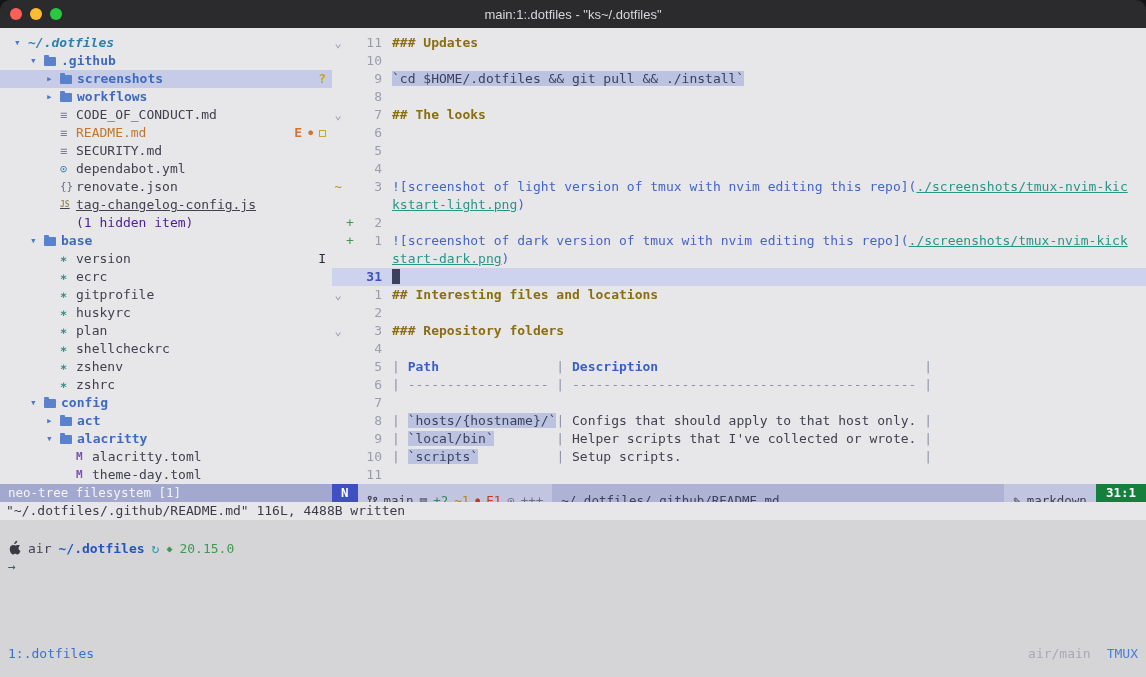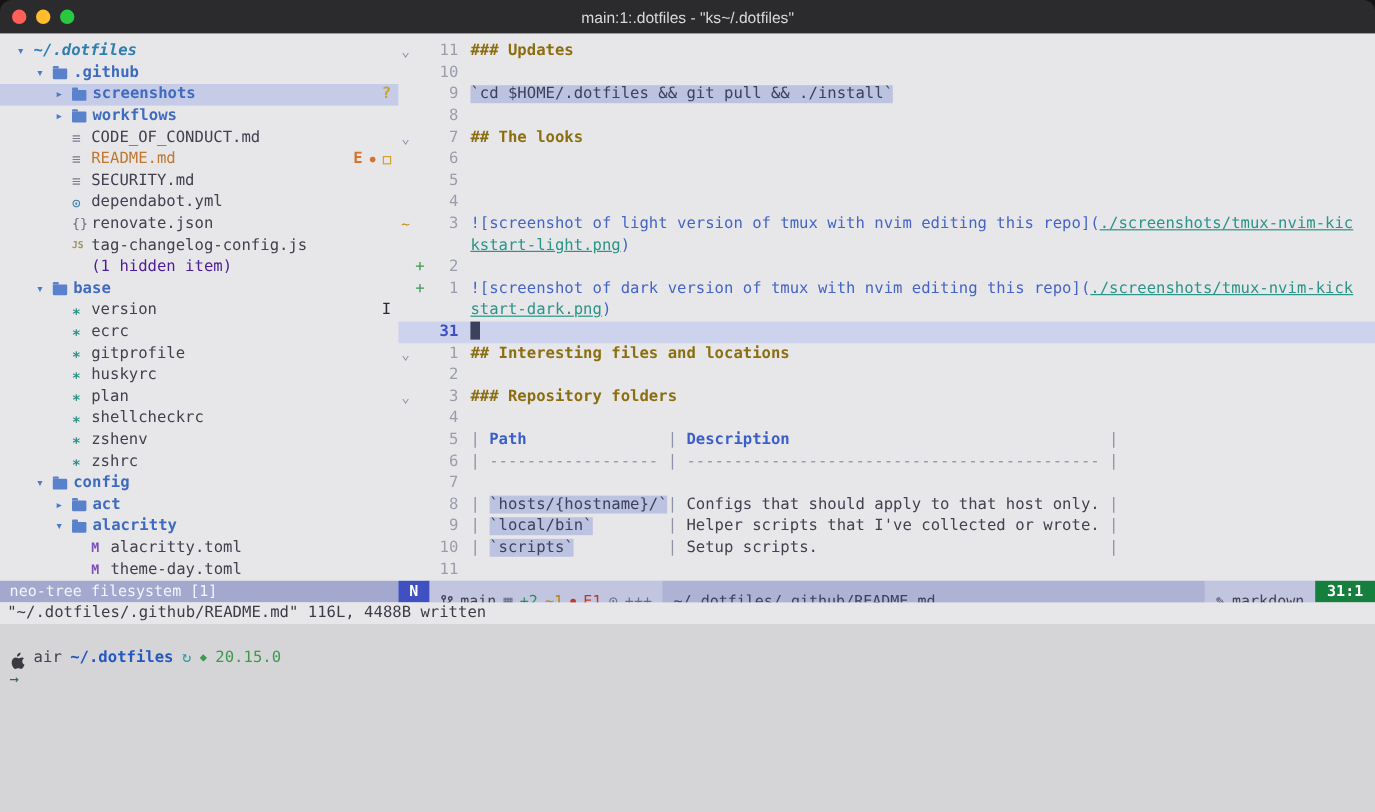--- a/index.html
+++ b/index.html
@@ -72,21 +72,21 @@
   .sl-file{flex:1;background:#aeb3d6;color:#3c415c;min-width:0;overflow:hidden}
   .pos-badge{background:#15803d;color:#fff;font-weight:bold;padding:0 10px}
   .sl-green{color:#2e8b57}.sl-amber{color:#b8860b}.sl-red{color:#c0392b}.sl-slate{color:#6a6e85}
   .sl-red.small{font-size:8px}
 
   
   .cmdline{position:absolute;top:474px;left:0;right:0;height:18px;line-height:18px;background:#e7e7ea;color:#3c3c48;padding-left:6px;white-space:pre}
 
   
   .shell{position:absolute;top:492px;left:0;right:0;bottom:0;background:#d5d5d8}
-  .prompt-line{position:absolute;top:20px;left:8px;height:18px;line-height:18px;display:flex;align-items:flex-end;gap:7px}
+  .prompt-line{position:absolute;top:20px;left:8px;height:18px;line-height:18px;display:flex;align-items:flex-start;gap:7px}
   .p-host{color:#41414f}
   .p-path{color:#2456c0;font-weight:bold}
   .p-refresh{color:#2a9aa8}
   .p-node-ico{color:#3f9a50;font-size:10px}
   .p-node{color:#3f9a50}
   .prompt-arrow{position:absolute;top:38px;left:8px;height:18px;line-height:18px;color:#2a6a66}
 
   
   .tmuxbar{position:absolute;left:0;right:0;bottom:14px;height:20px;display:flex;align-items:center;padding:0 8px}
   .tmux-window{color:#3a6fd4}
@@ -157,21 +157,21 @@
             <div class="tree-row file" style="padding-left: 46px;">
               <span class="tree-arrow"></span>
               <span class="tree-ficon ic-yml">⊙</span>
               <span class="tree-label">dependabot.yml</span>
             </div>
             <div class="tree-row file" style="padding-left: 46px;">
               <span class="tree-arrow"></span>
               <span class="tree-ficon ic-json">{}</span>
               <span class="tree-label">renovate.json</span>
             </div>
-            <div class="tree-row file" style="padding-left: 46px;">
+            <div class="tree-row file" style="padding-left: 46px; text-decoration: underline;">
               <span class="tree-arrow"></span>
               <span class="tree-ficon ic-js">JS</span>
               <span class="tree-label">tag-changelog-config.js</span>
             </div>
             <div class="tree-row note" style="padding-left: 46px;">
               <span class="tree-arrow"></span>
               <span class="tree-ficon"></span>
               <span class="tree-label">(1 hidden item)</span>
             </div>
             <div class="tree-row dir" style="padding-left: 30px;">
@@ -321,15 +321,22 @@
             <path d="M11.4 1c.1 1-.3 2-1 2.8-.7.8-1.8 1.4-2.8 1.3-.1-1 .4-2 1-2.7C9.3 1.6 10.4 1.1 11.4 1zM14.7 6.9c-1.4-.9-3.2-.5-4.1-.1-.4.2-.8.3-1.1.3-.3 0-.7-.1-1.1-.3-.7-.3-1.6-.6-2.6-.5-1.2.2-2.3.9-3 2C1.4 10.5 1.9 14 3.3 16.2c.7 1 1.5 2.2 2.7 2.1.5 0 .9-.2 1.3-.4.4-.2.9-.4 1.6-.4.7 0 1.1.2 1.5.4.4.2.8.4 1.4.3 1.2 0 2-1.1 2.7-2.2.5-.8.7-1.2 1.1-2.1-2.8-1.1-3.3-5.1-.9-6.6z" fill="#3a3a40"></path>
           </svg>
         <span class="p-host">air</span>
         <span class="p-path">~/.dotfiles</span>
         <span class="p-refresh">↻</span>
         <span class="p-node-ico">◆</span>
         <span class="p-node">20.15.0</span>
       </div>
       <div class="prompt-arrow">→</div>
 
+      <div class="tmuxbar">
+        <span class="tmux-window">1:.dotfiles</span>
+        <div class="tmux-right">
+          <span class="tmux-session">air/main</span>
+          <span class="tmux-label">TMUX</span>
+        </div>
+      </div>
     </div>
   </div>
 </div>
 
 </body></html>

